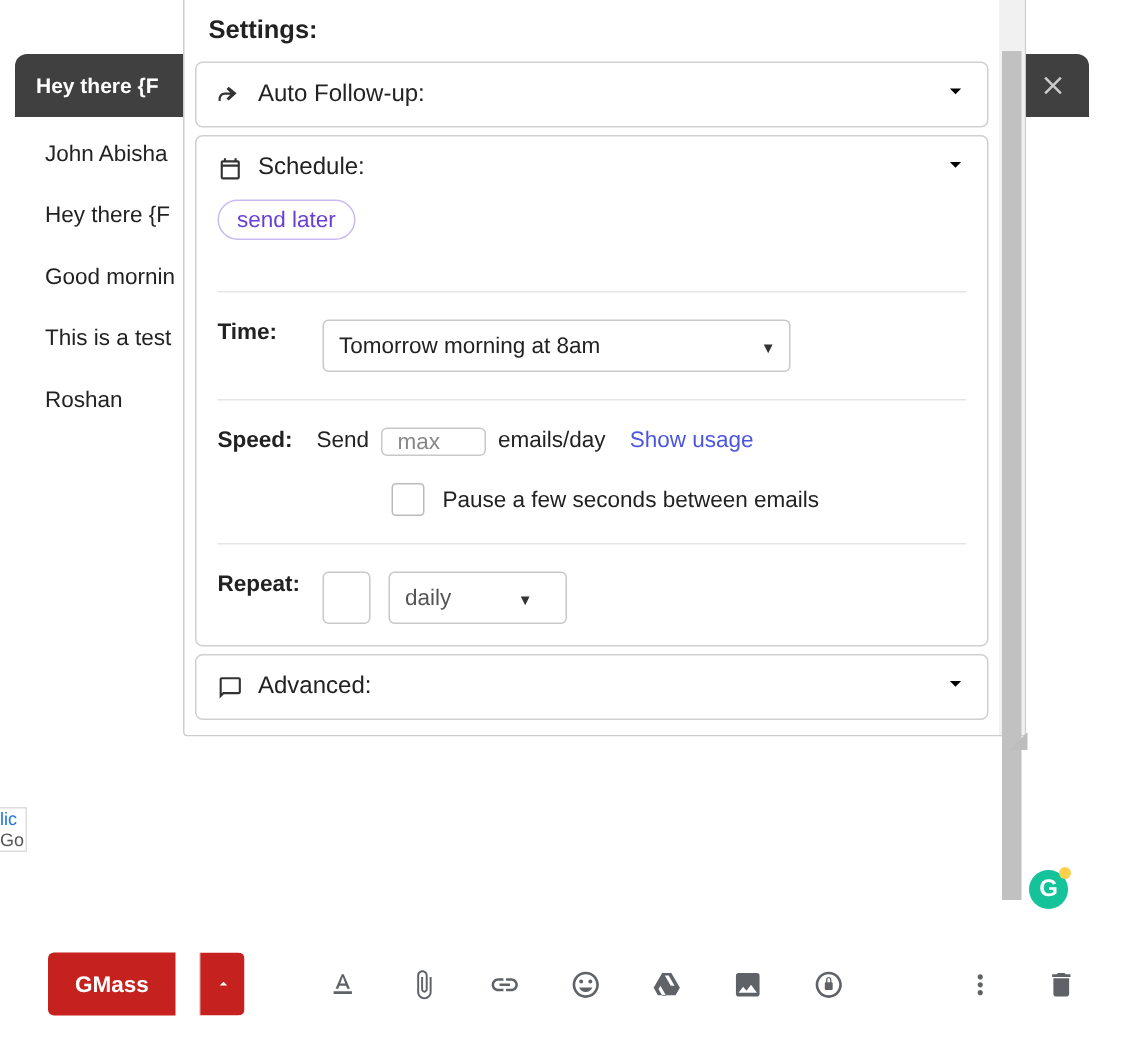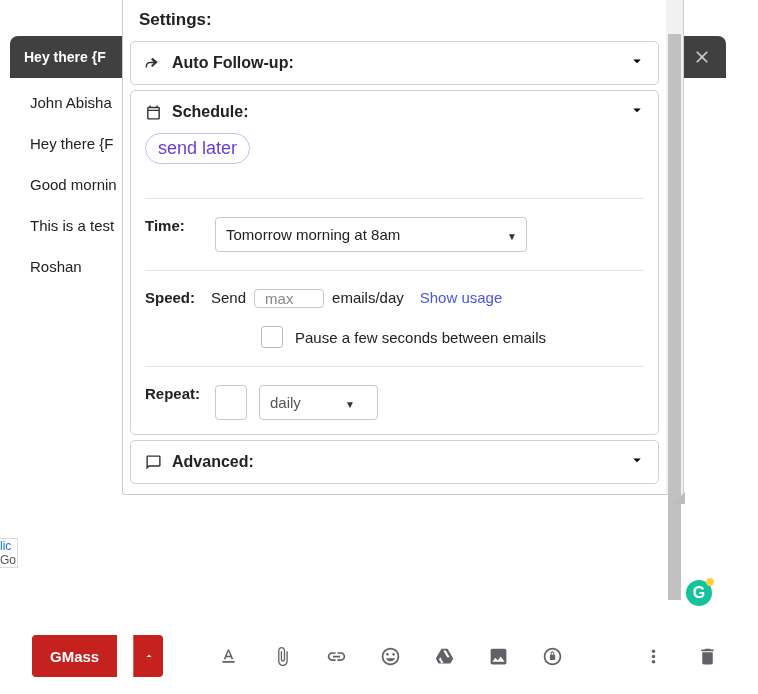--- a/index.html
+++ b/index.html
@@ -114,38 +114,38 @@
       margin: 5px 7px;
       border: 1px solid #d0d0d0;
       border-radius: 5px;
     }
     .section-header {
       padding: 12px 14px;
       display: flex;
       align-items: center;
       gap: 10px;
       font-size: 16px;
-      font-weight: bold;
+      font-weight: normal;
       cursor: pointer;
       position: relative;
     }
     .section-header .chev {
       position: absolute;
       right: 12px;
       top: 50%;
       transform: translateY(-50%);
     }
     .chev svg { width: 18px; height: 18px; }
     .icon { display: inline-flex; }
     .icon svg { width: 17px; height: 17px; fill: #333; }
     .send-later-pill {
       display: inline-block;
       border: 1px solid #c9baf3;
       color: #6a3fd6;
-      font-size: 18px;
+      font-size: 15px;
       padding: 4px 12px;
       border-radius: 16px;
       margin: 0 14px 12px;
       cursor: pointer;
     }
     .schedule-body {
       padding: 4px 14px 14px;
     }
     .divider { border-top: 1px solid #e5e5e5; margin: 18px 0; }
     .form-row {

